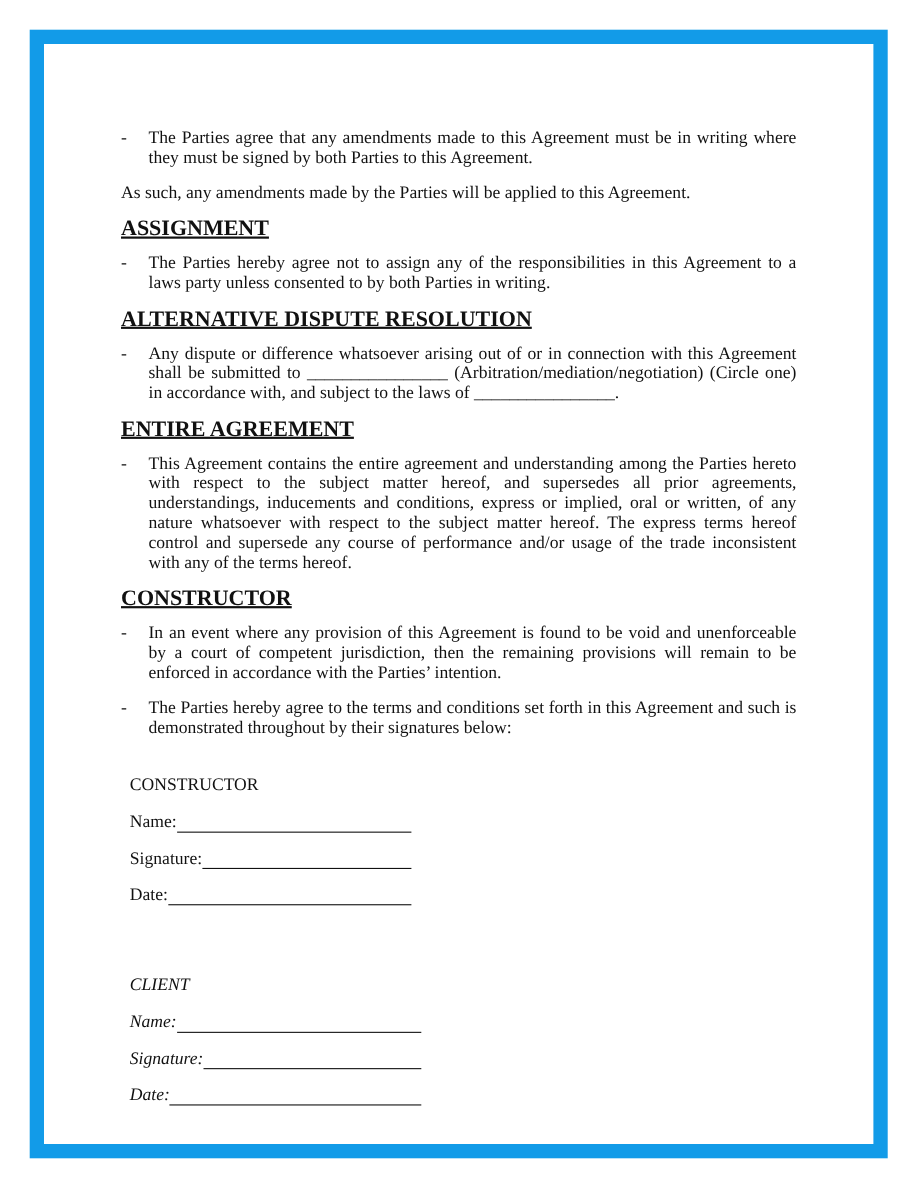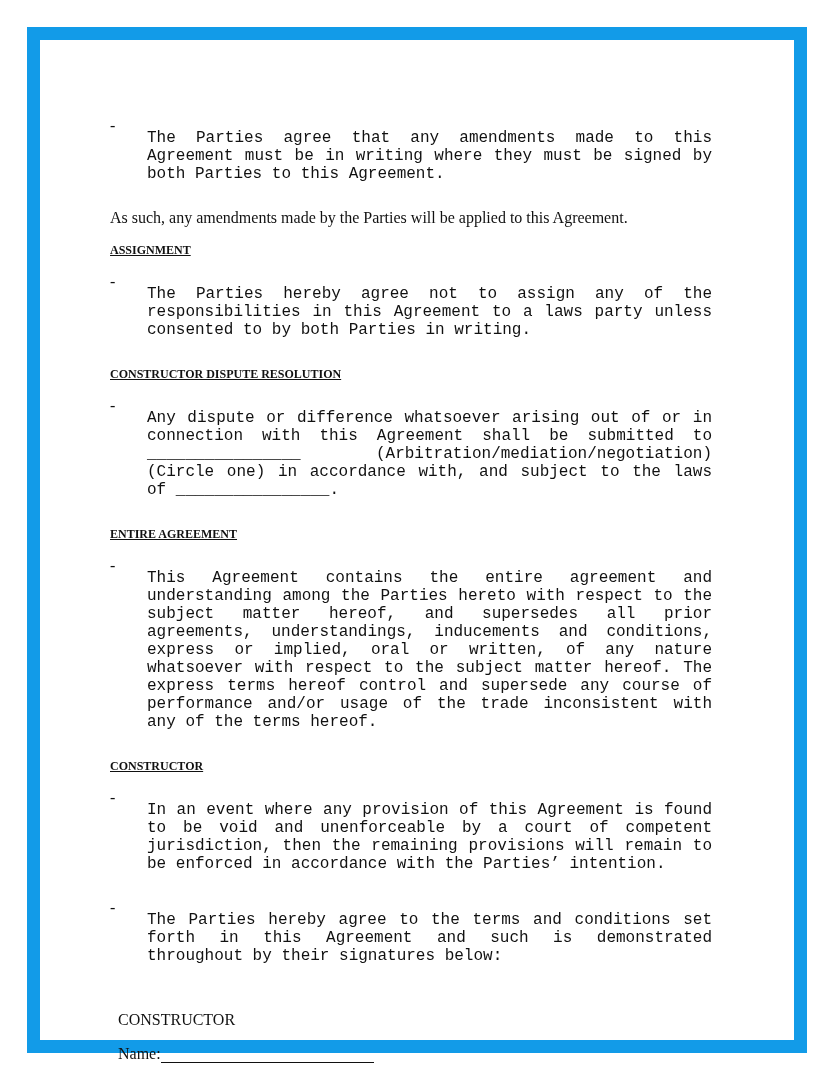--- a/index.html
+++ b/index.html
@@ -19,23 +19,23 @@
     box-sizing: border-box;
   }
   .content {
     padding: 77px 70px 0 70px;
     font-size: 16px;
     line-height: 18px;
   }
   .para { margin: 0 0 14px 0; }
   .bullet { display: flex; margin: 0 0 14px 0; }
   .bullet .marker { flex: 0 0 25px; }
-  .bullet .bullet-text { flex: 1; margin: 12px; text-align: justify; font-family: Liberation Mono, monospace; }
+  .bullet .bullet-text { flex: 1; margin: 0; text-align: justify; }
   h2.heading {
-    font-size: 12px; line-height: 18px;
+    font-size: 20px; line-height: 18px;
     font-weight: bold;
     text-decoration: underline;
     margin: 0 0 14px 0;
   }
   .sig-block { display: flex; margin: 34px 0 0 8px; gap: 49px; flex-direction: column; }
   .sig-col-left  { width: 256px; }
   .sig-col-right { width: 265px; font-style: italic; }
   .sig-title { margin: 0 0 16px 0; }
   .sig-field { display: flex; margin: 0 0 15px 0; line-height: 18px; }
   .sig-label { white-space: pre; }
@@ -53,21 +53,21 @@
     </div>
 
     <p class="para">As such, any amendments made by the Parties will be applied to this Agreement.</p>
 
     <h2 class="heading">ASSIGNMENT</h2>
     <div class="bullet">
       <span class="marker">-</span>
       <p class="bullet-text">The Parties hereby agree not to assign any of the responsibilities in this Agreement to a laws party unless consented to by both Parties in writing.</p>
     </div>
 
-    <h2 class="heading">CONSTRUCTOR DISPUTE RESOLUTION</h2>
+    <h2 class="heading">ALTERNATIVE DISPUTE RESOLUTION</h2>
     <div class="bullet">
       <span class="marker">-</span>
       <p class="bullet-text">Any dispute or difference whatsoever arising out of or in connection with this Agreement shall be submitted to ________________ (Arbitration/mediation/negotiation) (Circle one) in accordance with, and subject to the laws of ________________.</p>
     </div>
 
     <h2 class="heading">ENTIRE AGREEMENT</h2>
     <div class="bullet">
       <span class="marker">-</span>
       <p class="bullet-text">This Agreement contains the entire agreement and understanding among the Parties hereto with respect to the subject matter hereof, and supersedes all prior agreements, understandings, inducements and conditions, express or implied, oral or written, of any nature whatsoever with respect to the subject matter hereof. The express terms hereof control and supersede any course of performance and/or usage of the trade inconsistent with any of the terms hereof.</p>
     </div>

